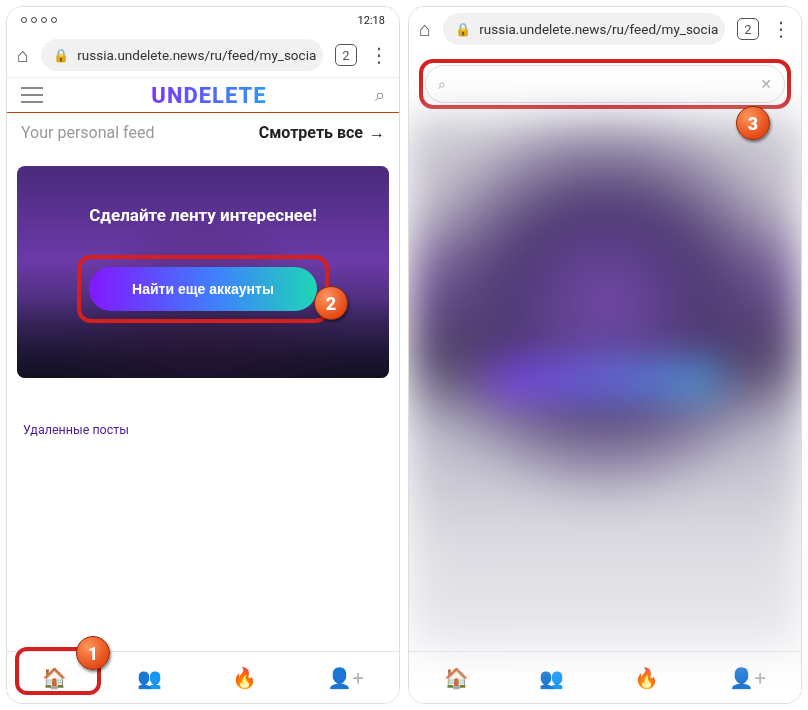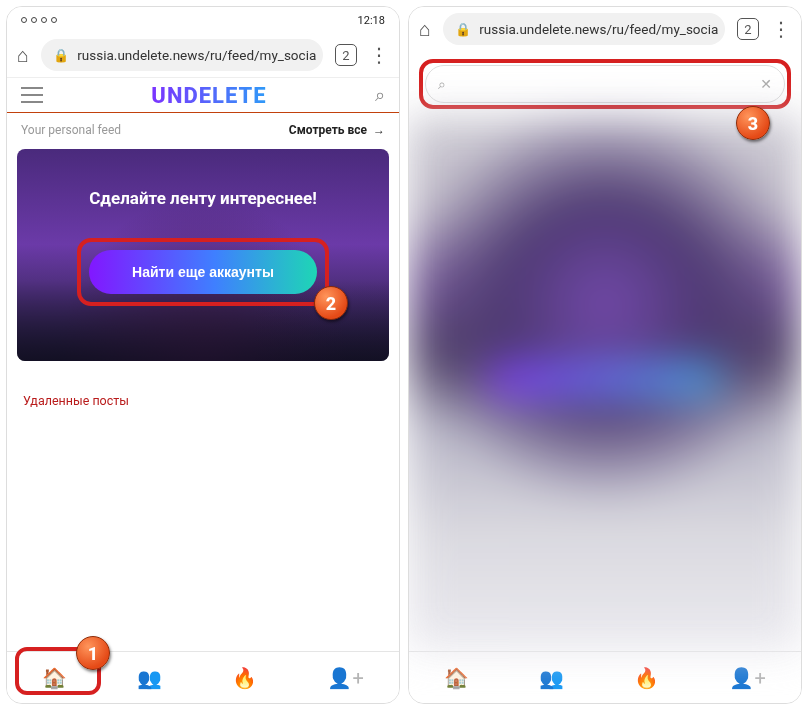--- a/index.html
+++ b/index.html
@@ -92,26 +92,26 @@
     background: linear-gradient(90deg, #7b33ff, #2f9af8);
     -webkit-background-clip: text;
     background-clip: text;
     color: transparent;
   }
   .searchico { font-size: 18px; color: #888; }
   .feedhead {
     display: flex; justify-content: space-between;
     align-items: center;
     padding: 10px 14px 12px;
-    font-size: 12px;
+    font-size: 16px;
   }
   .feedhead .label { color: #999; }
   .feedhead .see { color: #222; font-weight: 700; display: flex; gap: 6px; align-items: center; }
   .hero {
-    margin: 0 10px;
+    margin: 12px 10px;
     height: 212px;
     border-radius: 8px;
     background:
       radial-gradient(ellipse at bottom, rgba(60,30,70,0.8) 0%, rgba(40,20,60,0) 55%),
       linear-gradient(180deg, #4a2a7c 0%, #6b3aa8 45%, #1a1b2e 100%);
     position: relative;
     overflow: hidden;
     display: flex;
     flex-direction: column;
     align-items: center;
@@ -141,21 +141,21 @@
     background: linear-gradient(90deg, #8217ff 0%, #3f7fff 55%, #1ed6b5 100%);
     color: #fff;
     font-size: 14px;
     font-weight: 600;
     display: flex; align-items: center; justify-content: center;
     border: none;
   }
   .section-title {
     padding: 32px 16px 12px;
     font-size: 12.5px;
-    color: #b91c1c;
+    color: #4c1d95;
   }
   .empty {
     padding: 30px 26px 10px;
     text-align: center;
     color: #a8a8a8;
     font-size: 15.5px;
     line-height: 1.55;
   }
   .botnav {
     margin-top: auto;

